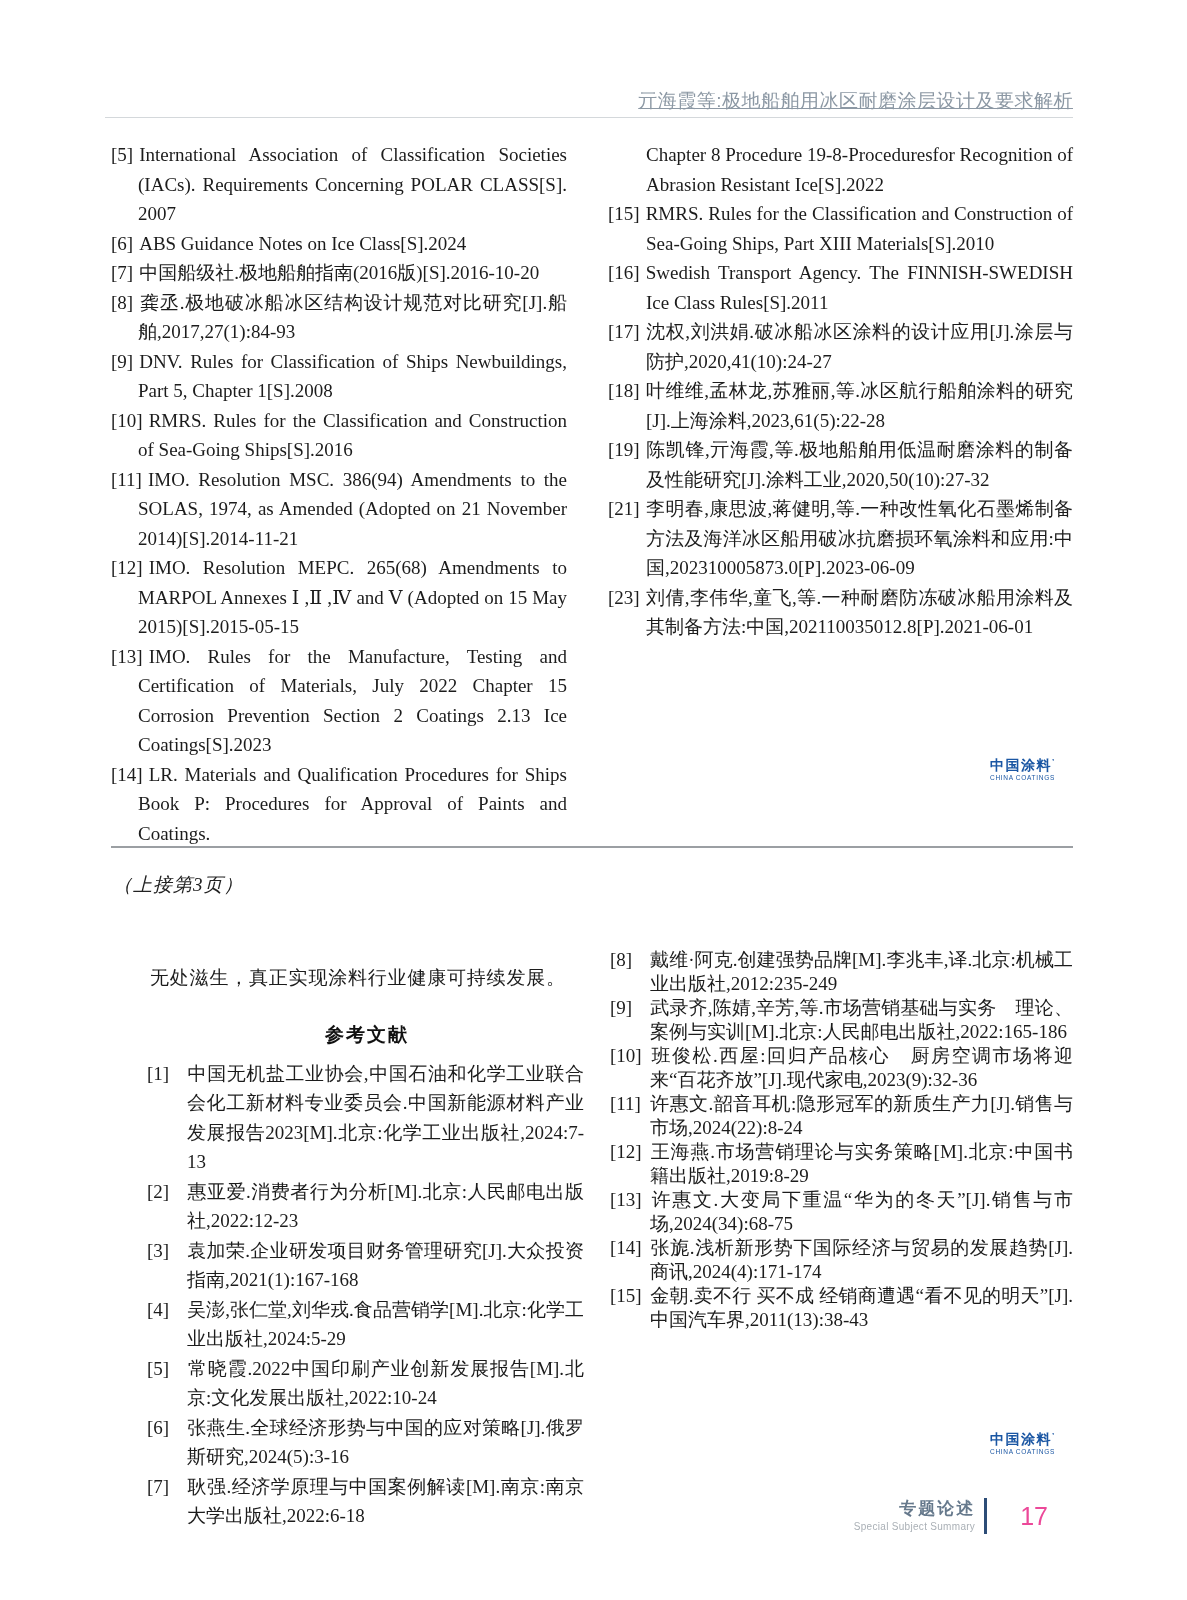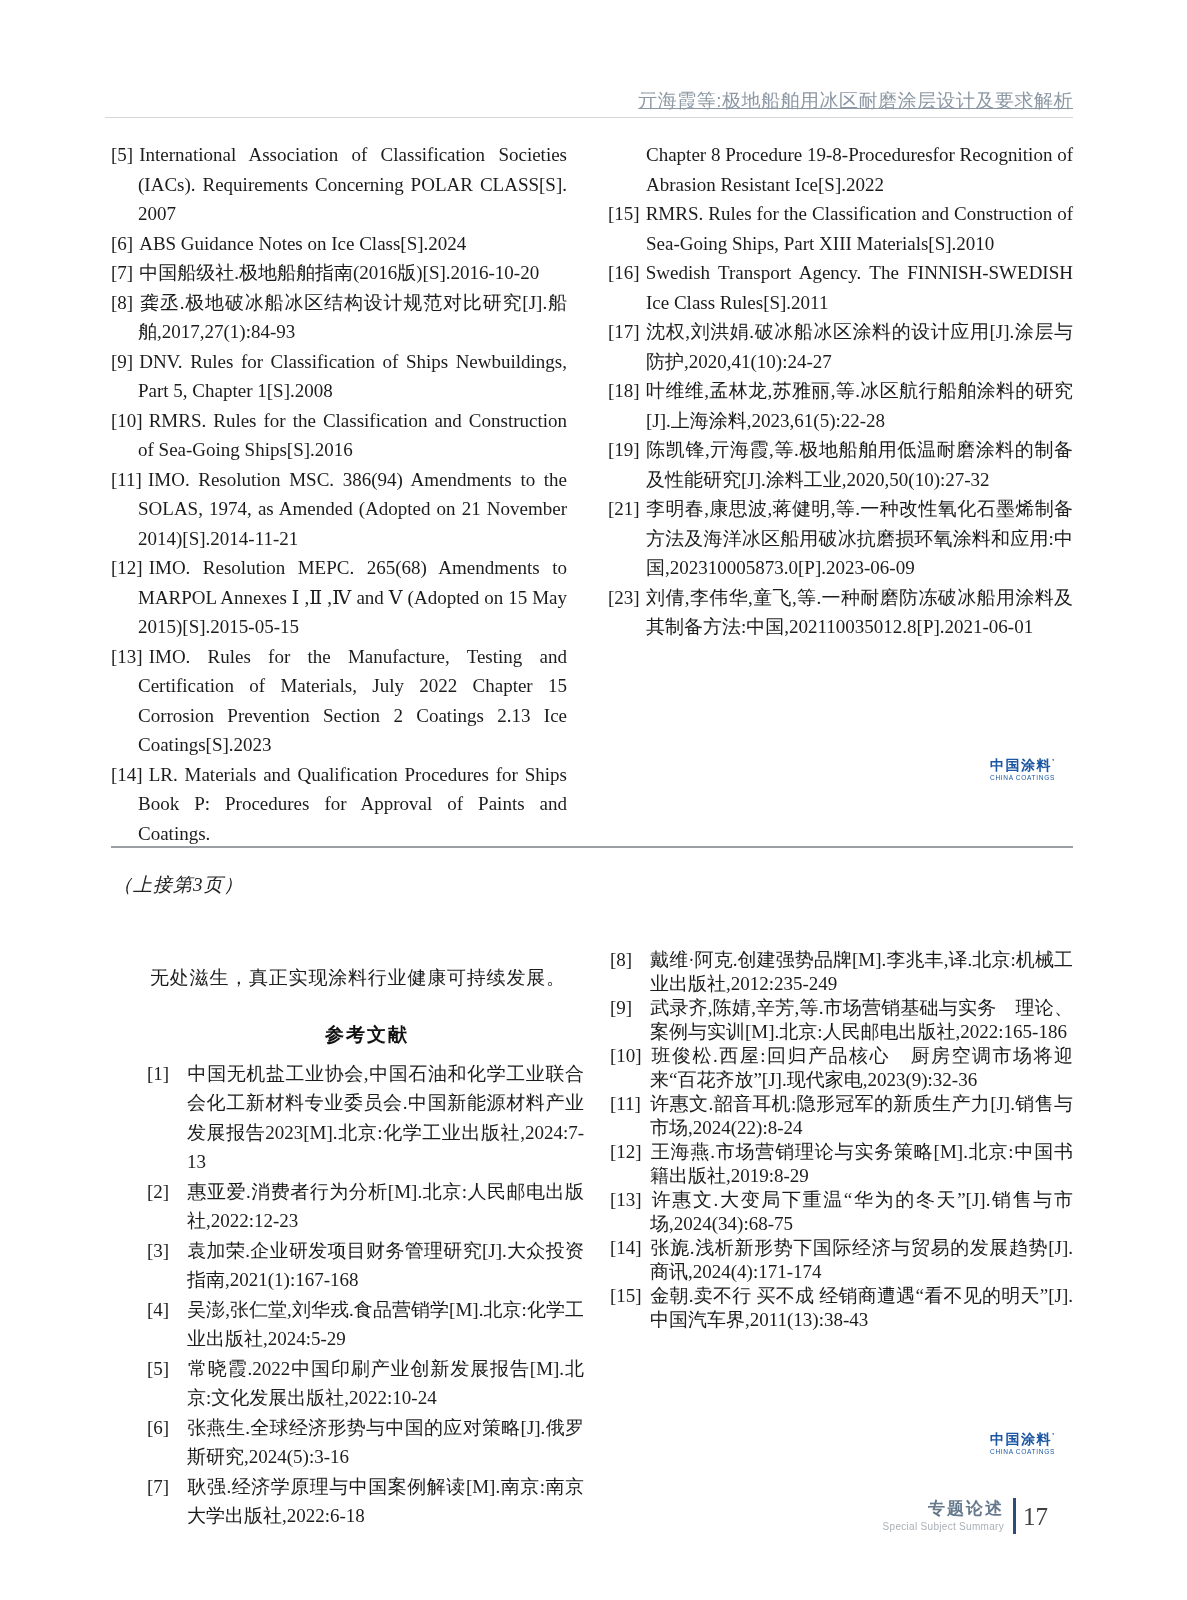--- a/index.html
+++ b/index.html
@@ -78,22 +78,22 @@
   .footer-sec .cn{
     font-family:"Liberation Sans","DejaVu Sans",sans-serif;
     font-weight:bold;font-size:17px;letter-spacing:2px;color:#66798c;line-height:1.2;
   }
   .footer-sec .en{
     font-family:"Liberation Sans","DejaVu Sans",sans-serif;
     font-size:10px;color:#aab0b6;letter-spacing:0.3px;line-height:1.3;
   }
   .footer-bar{width:3px;height:36px;background:#2d4d77;margin:0 7px 0 9px;}
   .footer-num{
-    font-family:Liberation Serif, serif;
-    font-size:25px;color:#404040;line-height:1;
+    font-family:Liberation Sans, sans-serif;
+    font-size:25px;color:#ec4899;line-height:1;margin-left:26px;
   }
 </style>
 </head>
 <body>
 
 <div class="page">
 
   <div class="running-title">亓海霞等:极地船舶用冰区耐磨涂层设计及要求解析</div>
   <div class="header-rule"></div>
 

